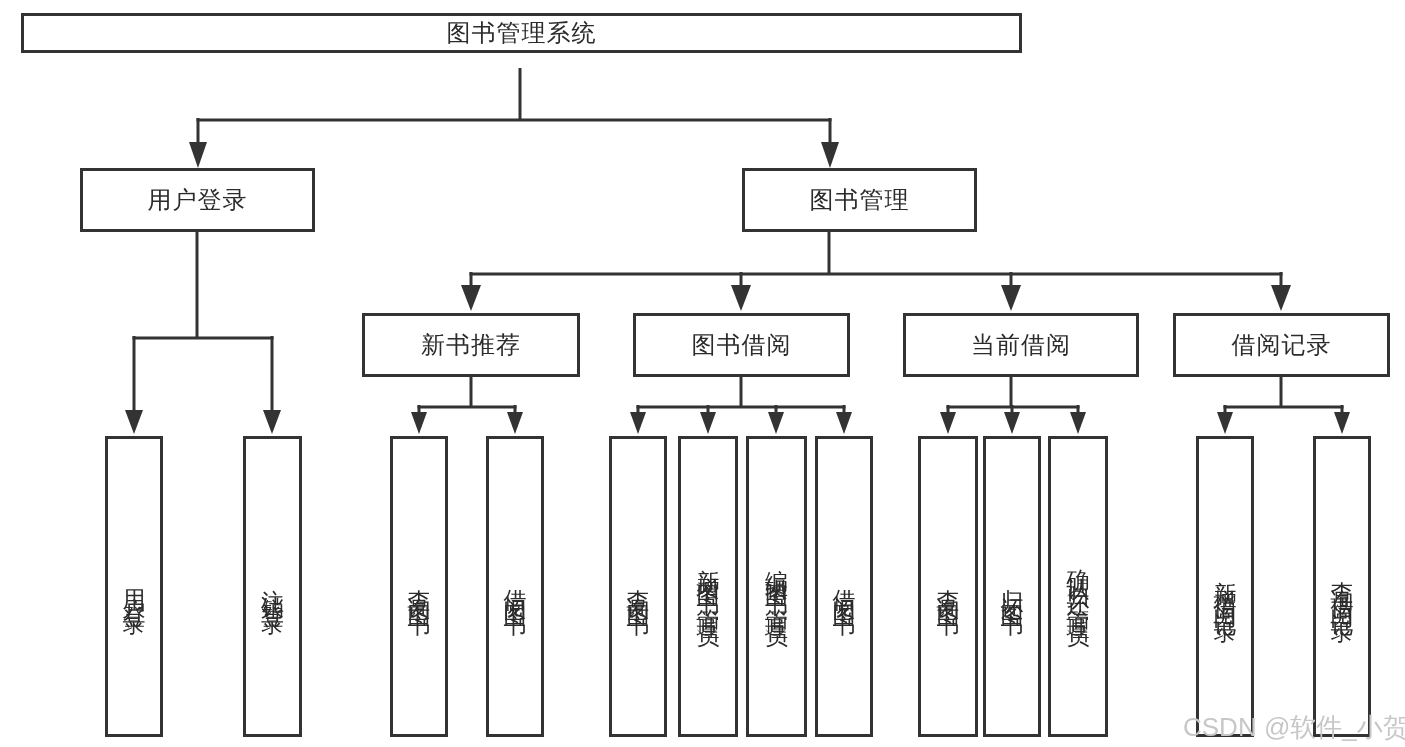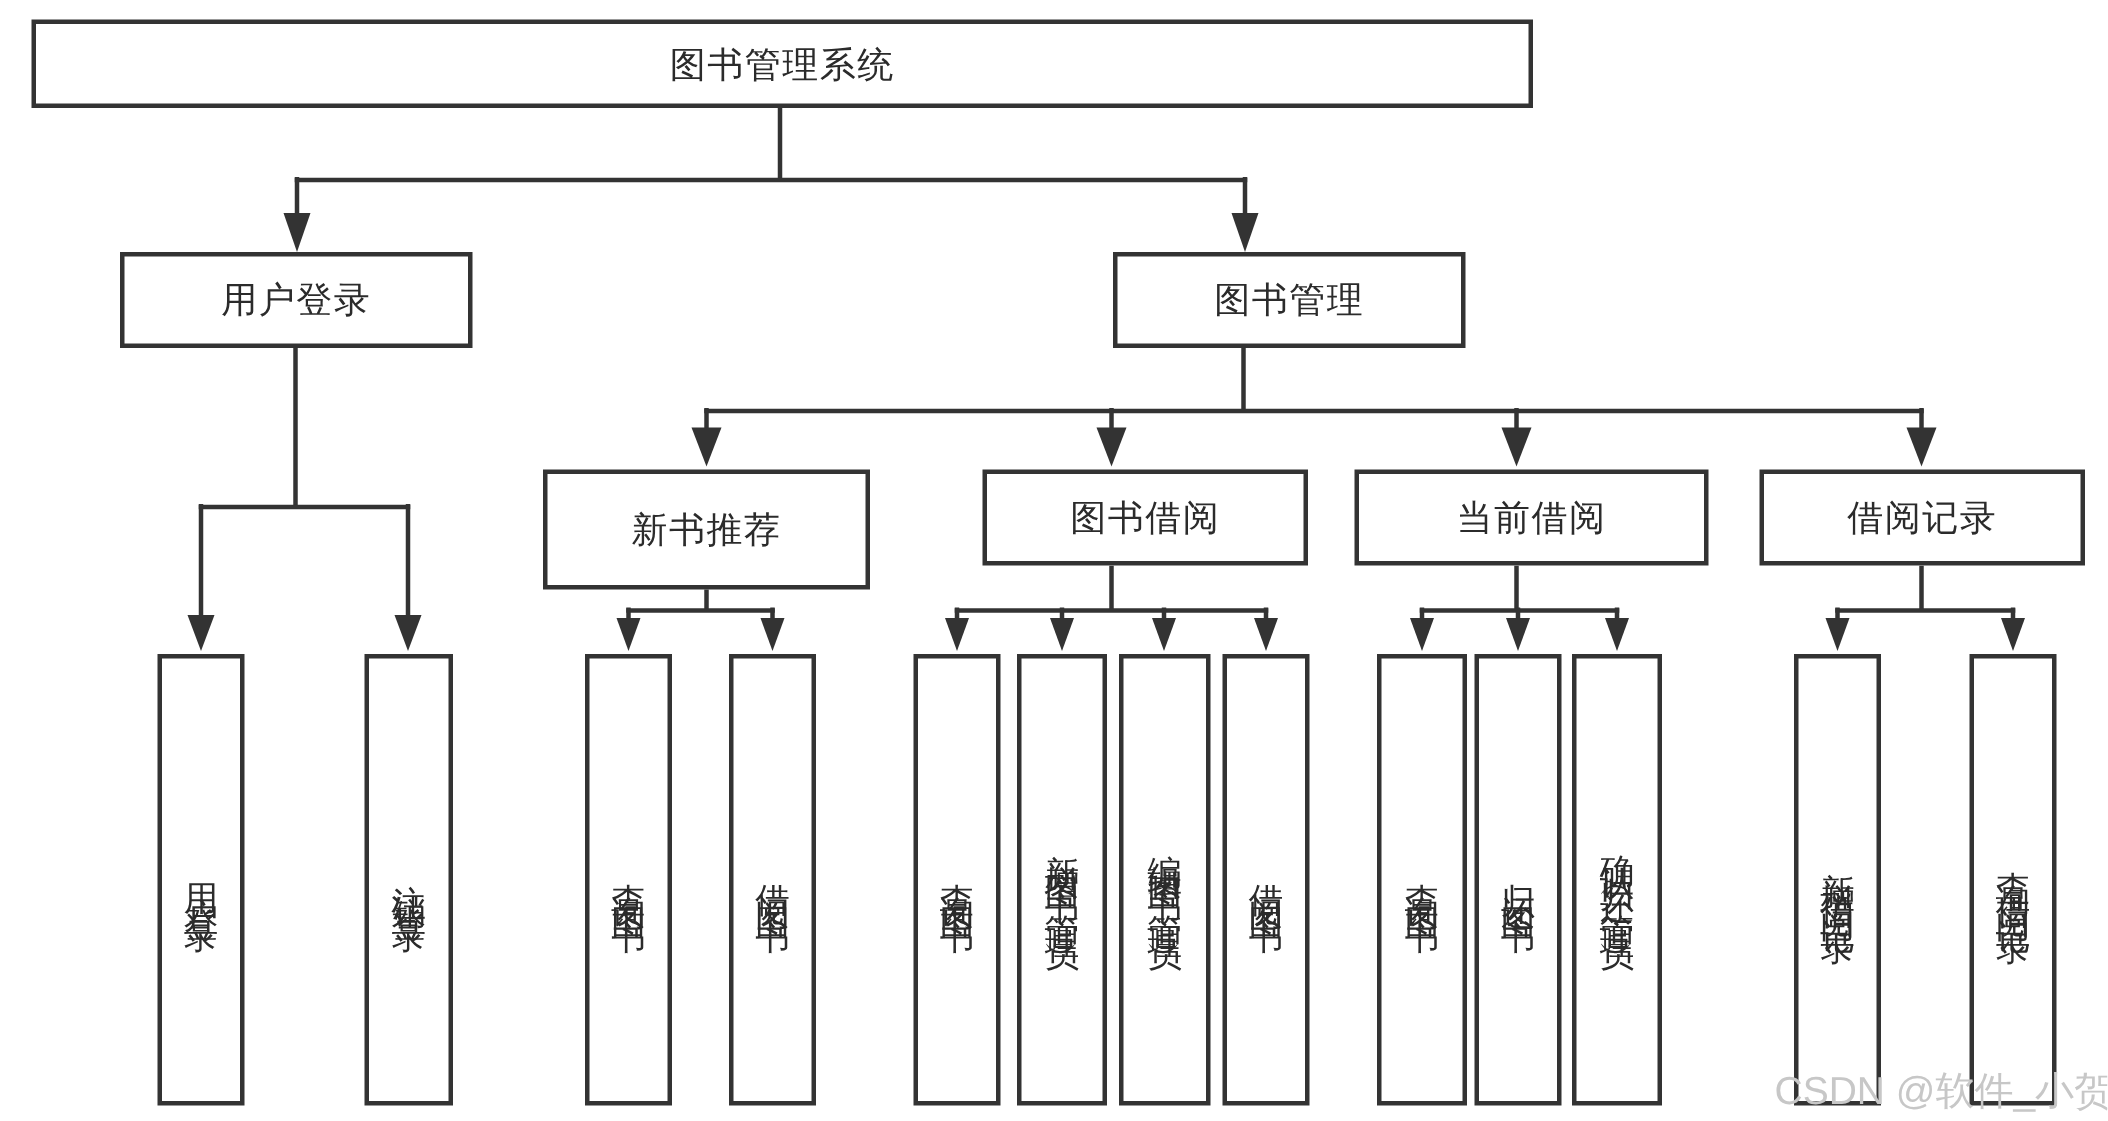--- a/index.html
+++ b/index.html
@@ -122,27 +122,27 @@
       <polygon points="768,412 784,412 776,434"></polygon>
       <polygon points="836,412 852,412 844,434"></polygon>
       <polygon points="940,412 956,412 948,434"></polygon>
       <polygon points="1004,412 1020,412 1012,434"></polygon>
       <polygon points="1070,412 1086,412 1078,434"></polygon>
       <polygon points="1217,412 1233,412 1225,434"></polygon>
       <polygon points="1334,412 1350,412 1342,434"></polygon>
     </g>
   </svg>
 
-  <div class="node hbox" style="left:21px; top:13px; width:1001px; height:59px;">图书管理系统</div>
+  <div class="node hbox" style="left:21px; top:13px; width:1001px; height:40px;">图书管理系统</div>
 
   <div class="node hbox" style="left:80px; top:168px; width:235px; height:64px;">用户登录</div>
   <div class="node hbox" style="left:712px; top:168px; width:235px; height:64px;margin-left:30px;">图书管理</div>
 
-  <div class="node hbox" style="left:362px; top:313px; width:218px; height:80px;">新书推荐</div>
-  <div class="node hbox" style="left:655px; top:313px; width:217px; height:64px;">图书借阅</div>
+  <div class="node hbox" style="left:362px; top:313px; width:218px; height:64px;">新书推荐</div>
+  <div class="node hbox" style="left:633px; top:313px; width:217px; height:64px;">图书借阅</div>
   <div class="node hbox" style="left:903px; top:313px; width:236px; height:64px;">当前借阅</div>
   <div class="node hbox" style="left:1173px; top:313px; width:217px; height:64px;">借阅记录</div>
 
   <div class="node vbox" style="left:105px; top:436px; width:58px; height:301px;">用户登录</div>
   <div class="node vbox" style="left:243px; top:436px; width:59px; height:301px;">注销登录</div>
 
   <div class="node vbox" style="left:390px; top:436px; width:58px; height:301px;">查询图书</div>
   <div class="node vbox" style="left:486px; top:436px; width:58px; height:301px;">借阅图书</div>
 
   <div class="node vbox" style="left:609px; top:436px; width:58px; height:301px;">查询图书</div>

